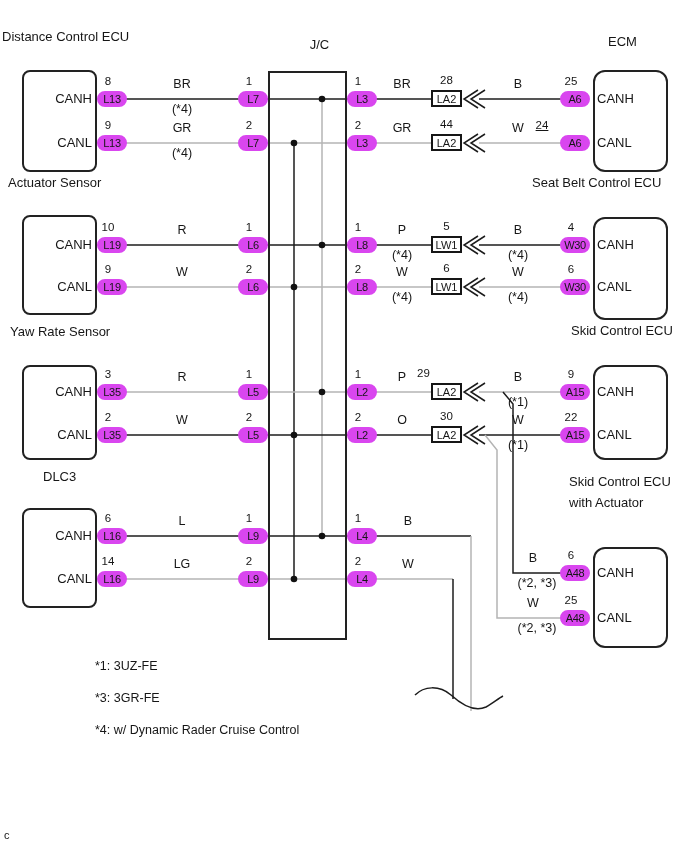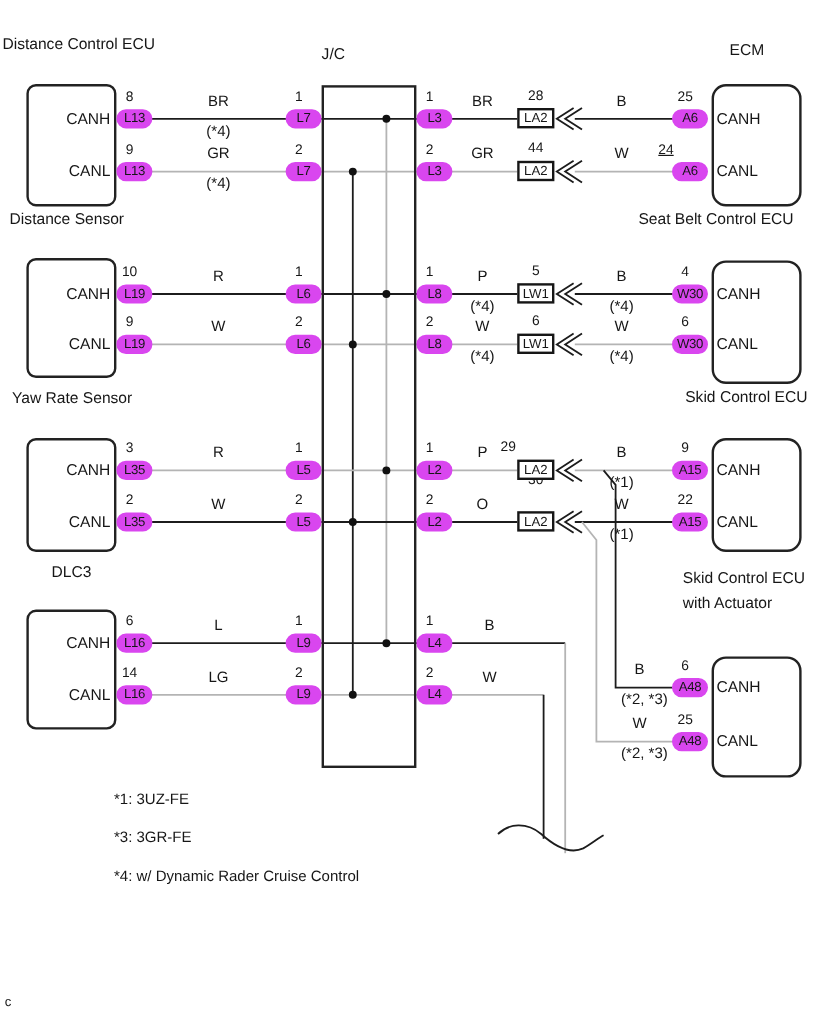--- a/index.html
+++ b/index.html
@@ -13,21 +13,21 @@
   .oval{border:8px solid #d946ef;border-radius:9px;background:#fff;font-size:11px;
         display:flex;align-items:center;justify-content:center;z-index:3;letter-spacing:-0.3px}
   .rect{border:2px solid #161616;background:#fff;font-size:11px;
         display:flex;align-items:center;justify-content:center;z-index:3}
   .pin{font-size:11.5px;text-align:center;line-height:13px}
   .wl{font-size:12.5px;text-align:center;line-height:13px;white-space:nowrap}
   .sig{font-size:13px;line-height:17px;white-space:nowrap}
   .sigl{text-align:right}
   .lbl{position:absolute;font-size:13px;line-height:15px;white-space:nowrap}
   .pos-dist{left:2px;top:29px}
-  .pos-jc{left:268px;top:37px;width:79px;}
+  .pos-jc{left:280px;top:37px;width:79px;text-align:center}
   .pos-ecm{left:608px;top:34px}
   .pos-steer{left:8px;top:175px}
   .pos-seat{left:532px;top:175px}
   .pos-yaw{left:10px;top:324px}
   .pos-skid{left:571px;top:323px}
   .pos-dlc3{left:43px;top:469px}
   .pos-skidact{left:569px;top:471px}
   .pos-skidact span{display:block;line-height:21px}
   .notes{left:95px;top:660px}
   .notes .note{position:static;margin-bottom:19px;font-size:12.5px;line-height:13px;white-space:nowrap}
@@ -79,21 +79,21 @@
       <circle cx="294" cy="287" r="3.3" fill="#111"></circle>
       <circle cx="322" cy="392" r="3.3" fill="#111"></circle>
       <circle cx="294" cy="435" r="3.3" fill="#111"></circle>
       <circle cx="322" cy="536" r="3.3" fill="#111"></circle>
       <circle cx="294" cy="579" r="3.3" fill="#111"></circle>
     </svg>
 
   <div class="lbl pos-dist">Distance Control ECU</div>
   <div class="lbl pos-jc">J/C</div>
   <div class="lbl pos-ecm">ECM</div>
-  <div class="lbl pos-steer">Distance Sensor</div>
+  <div class="lbl pos-steer">Actuator Sensor</div>
   <div class="lbl pos-seat">Seat Belt Control ECU</div>
   <div class="lbl pos-yaw">Yaw Rate Sensor</div>
   <div class="lbl pos-skid">Skid Control ECU</div>
   <div class="lbl pos-dlc3">DLC3</div>
   <div class="lbl pos-skidact">
     <span>Skid Control ECU</span>
     <span>with Actuator</span>
   </div>
 
   <div class="notes">
@@ -169,21 +169,21 @@
       <div class="oval" style="left: 560px; top: 91px; width: 30px; height: 16px;">A6</div>
       <div class="pin" style="left: 556px; top: 75px; width: 30px;">25</div>
       <div class="sig" style="left: 597px; top: 90px; width: 60px;">CANH</div>
       <div class="oval" style="left: 347px; top: 135px; width: 30px; height: 16px;">L3</div>
       <div class="pin" style="left: 343px; top: 119px; width: 30px;">2</div>
       <div class="wl" style="left: 372px; top: 122px; width: 60px;">GR</div>
       <div class="rect" style="left: 431px; top: 134px; width: 31px; height: 17px;">LA2</div>
       <div class="pin" style="left: 431px; top: 118px; width: 31px;">44</div>
       <div class="wl" style="left: 488px; top: 122px; width: 60px;">W</div>
       <div class="oval" style="left: 560px; top: 135px; width: 30px; height: 16px;">A6</div>
-      <div class="pin" style="left: 540px; top: 119px; width: 30px; text-decoration: underline;">24</div>
+      <div class="pin" style="left: 527px; top: 119px; width: 30px; text-decoration: underline;">24</div>
       <div class="sig" style="left: 597px; top: 134px; width: 60px;">CANL</div>
       <div class="rbox" style="left: 593px; top: 217px; width: 75px; height: 103px;"></div>
       <div class="oval" style="left: 347px; top: 237px; width: 30px; height: 16px;">L8</div>
       <div class="pin" style="left: 343px; top: 221px; width: 30px;">1</div>
       <div class="wl" style="left: 372px; top: 224px; width: 60px;">P</div>
       <div class="wl" style="left: 372px; top: 249px; width: 60px;">(*4)</div>
       <div class="rect" style="left: 431px; top: 236px; width: 31px; height: 17px;">LW1</div>
       <div class="pin" style="left: 431px; top: 220px; width: 31px;">5</div>
       <div class="wl" style="left: 488px; top: 224px; width: 60px;">B</div>
       <div class="wl" style="left: 488px; top: 249px; width: 60px;">(*4)</div>
@@ -209,21 +209,21 @@
       <div class="pin" style="left: 408px; top: 367px; width: 31px;">29</div>
       <div class="wl" style="left: 488px; top: 371px; width: 60px;">B</div>
       <div class="wl" style="left: 488px; top: 396px; width: 60px;">(*1)</div>
       <div class="oval" style="left: 560px; top: 384px; width: 30px; height: 16px;">A15</div>
       <div class="pin" style="left: 556px; top: 368px; width: 30px;">9</div>
       <div class="sig" style="left: 597px; top: 383px; width: 60px;">CANH</div>
       <div class="oval" style="left: 347px; top: 427px; width: 30px; height: 16px;">L2</div>
       <div class="pin" style="left: 343px; top: 411px; width: 30px;">2</div>
       <div class="wl" style="left: 372px; top: 414px; width: 60px;">O</div>
       <div class="rect" style="left: 431px; top: 426px; width: 31px; height: 17px;">LA2</div>
-      <div class="pin" style="left: 431px; top: 394px; width: 31px;">30</div>
+      <div class="pin" style="left: 431px; top: 410px; width: 31px;">30</div>
       <div class="wl" style="left: 488px; top: 414px; width: 60px;">W</div>
       <div class="wl" style="left: 488px; top: 439px; width: 60px;">(*1)</div>
       <div class="oval" style="left: 560px; top: 427px; width: 30px; height: 16px;">A15</div>
       <div class="pin" style="left: 556px; top: 411px; width: 30px;">22</div>
       <div class="sig" style="left: 597px; top: 426px; width: 60px;">CANL</div>
       <div class="rbox" style="left: 593px; top: 547px; width: 75px; height: 101px;"></div>
       <div class="oval" style="left: 560px; top: 565px; width: 30px; height: 16px;">A48</div>
       <div class="pin" style="left: 556px; top: 549px; width: 30px;">6</div>
       <div class="sig" style="left: 597px; top: 564px; width: 60px;">CANH</div>
       <div class="wl" style="left: 503px; top: 552px; width: 60px;">B</div>

